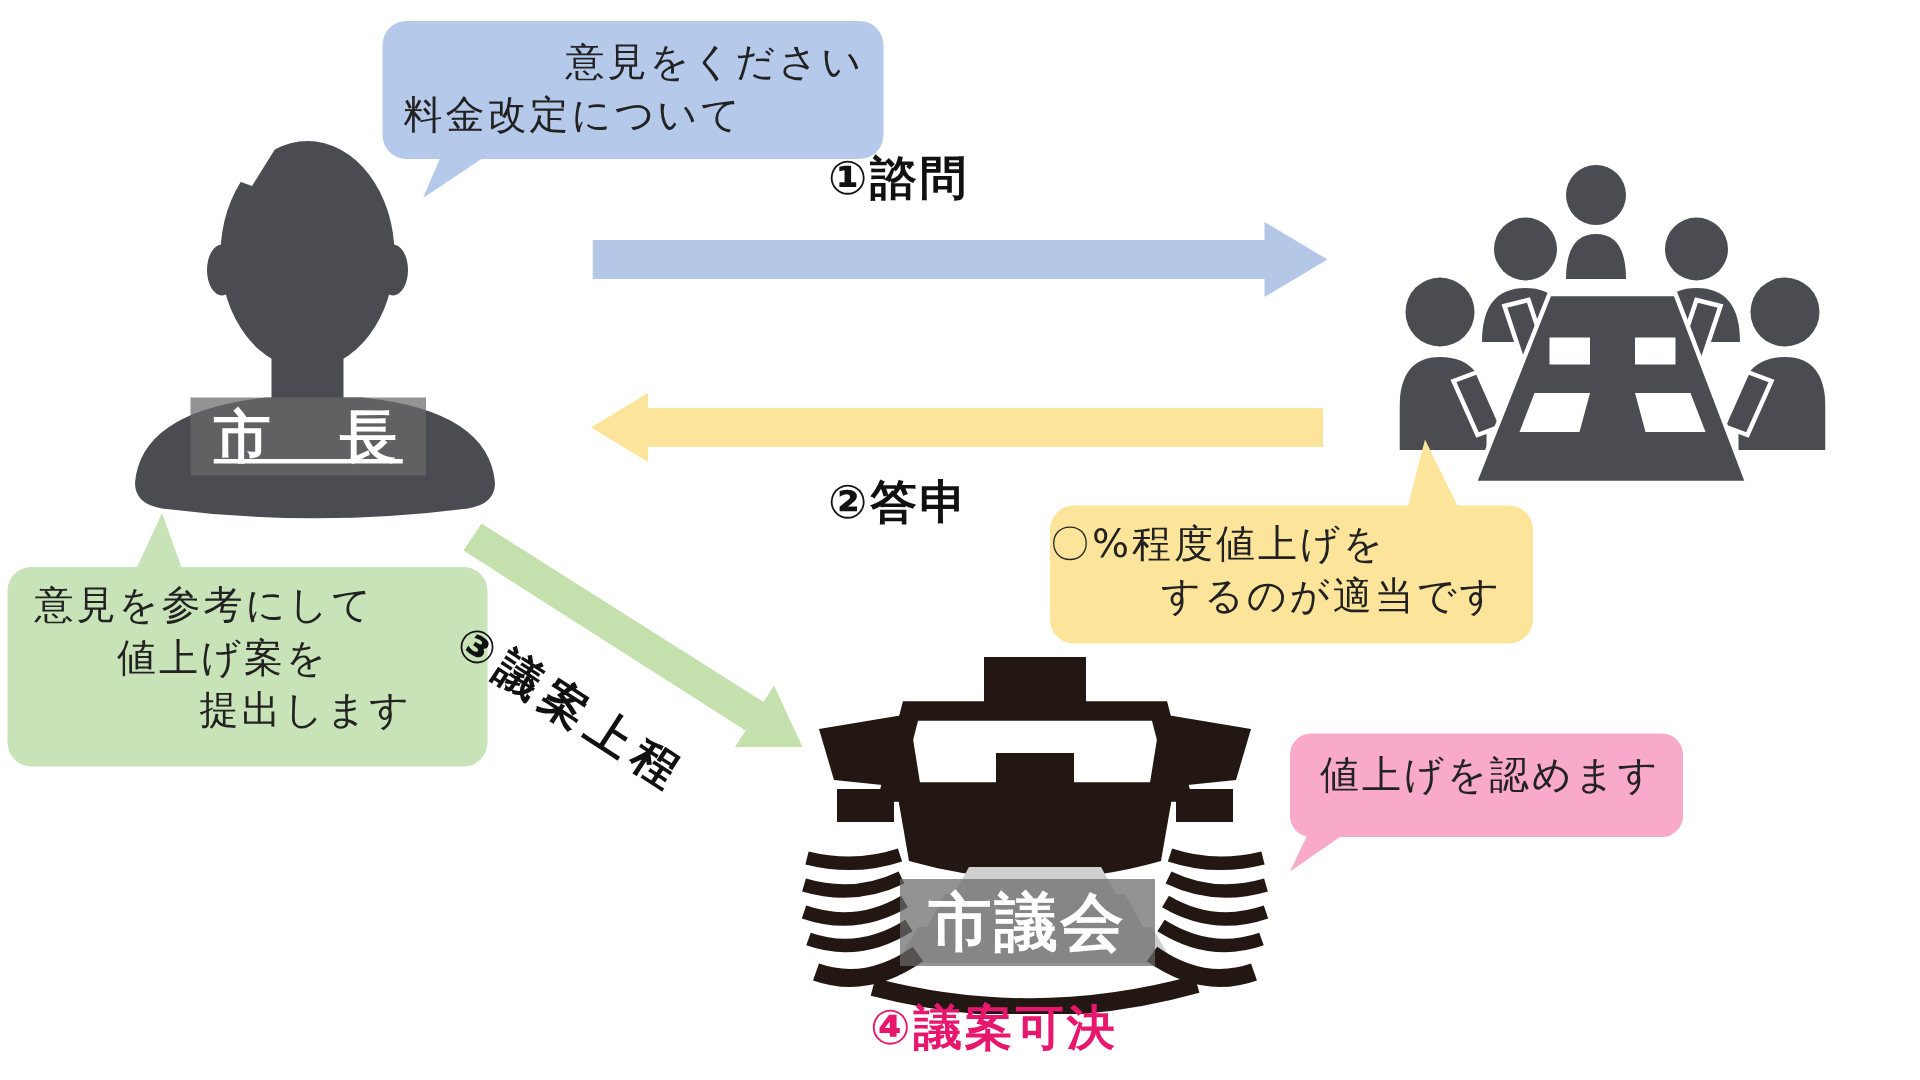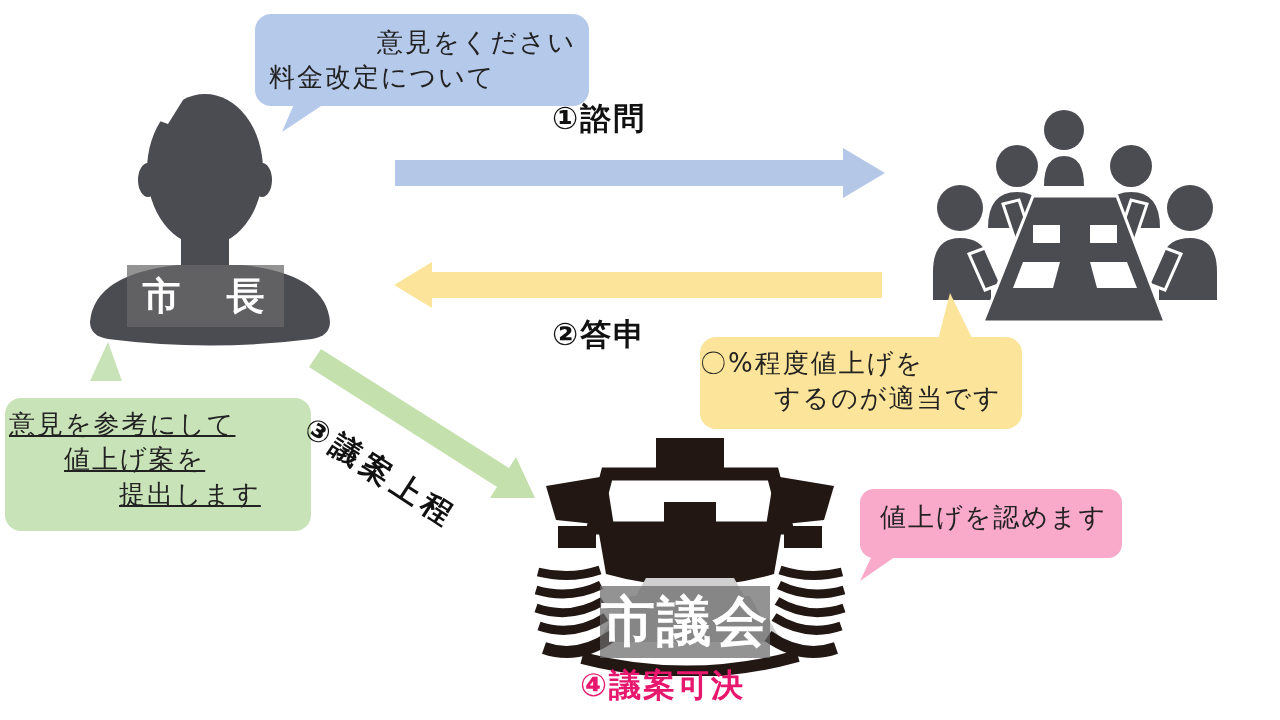--- a/index.html
+++ b/index.html
@@ -8,30 +8,30 @@
   .abs{position:absolute;}
   svg.abs{display:block;}
   
   .bubble{position:absolute;border-radius:16px;color:#222;font-size:26px;line-height:35px;
           letter-spacing:2px;}
   .bubble .ln{display:block;}
   .bubble-consult{left:255px;top:14px;width:320px;height:81px;background:#b5c9ea;padding:11px 0 0 14px;}
   .bubble-consult .l2{margin-left:108px;}
   .bubble-report{left:700px;top:337px;width:322px;height:83px;background:#fce49a;padding:9px 0 0 0;}
   .bubble-report .l2{margin-left:74px;}
-  .bubble-propose{left:5px;top:398px;width:302px;height:124px;background:#c9e3b8;padding:9px 0 0 4px;text-decoration:underline;}
+  .bubble-propose{left:5px;top:378px;width:302px;height:124px;background:#c9e3b8;padding:9px 0 0 18px;}
   .bubble-propose .l2{margin-left:55px;}
   .bubble-propose .l3{margin-left:110px;}
   .bubble-approve{left:860px;top:489px;width:242px;height:58px;background:#f9a9c9;padding:11px 0 0 20px;border-radius:14px;}
   
   .plate{position:absolute;background:rgba(105,105,105,0.72);color:#fff;font-weight:700;
          display:flex;align-items:center;justify-content:center;letter-spacing:4px;}
-  .plate-mayor{left:127px;top:265px;width:157px;height:62px;font-size:38px;}
+  .plate-mayor{left:127px;top:265px;width:157px;height:52px;font-size:38px;text-decoration:underline;}
   .plate-shingikai{left:995px;top:267px;width:156px;height:64px;font-size:42px;letter-spacing:2px;}
-  .plate-shigikai{left:600px;top:586px;width:170px;height:72px;font-size:54px;letter-spacing:2px;}
+  .plate-shigikai{left:600px;top:586px;width:170px;height:58px;font-size:42px;letter-spacing:2px;}
   
   .step{position:absolute;font-weight:700;color:#111;letter-spacing:2px;font-size:31px;}
   .step-1{left:552px;top:98px;width:170px;}
   .step-2{left:552px;top:314px;width:170px;}
   .step-3{left:318px;top:408px;width:220px;transform:rotate(33deg);transform-origin:0 0;font-size:30px;text-align:left;letter-spacing:6px;}
   .step-4{left:580px;top:664px;width:226px;color:#e7176e;font-size:32px;}
 </style>
 </head>
 <body>
 

